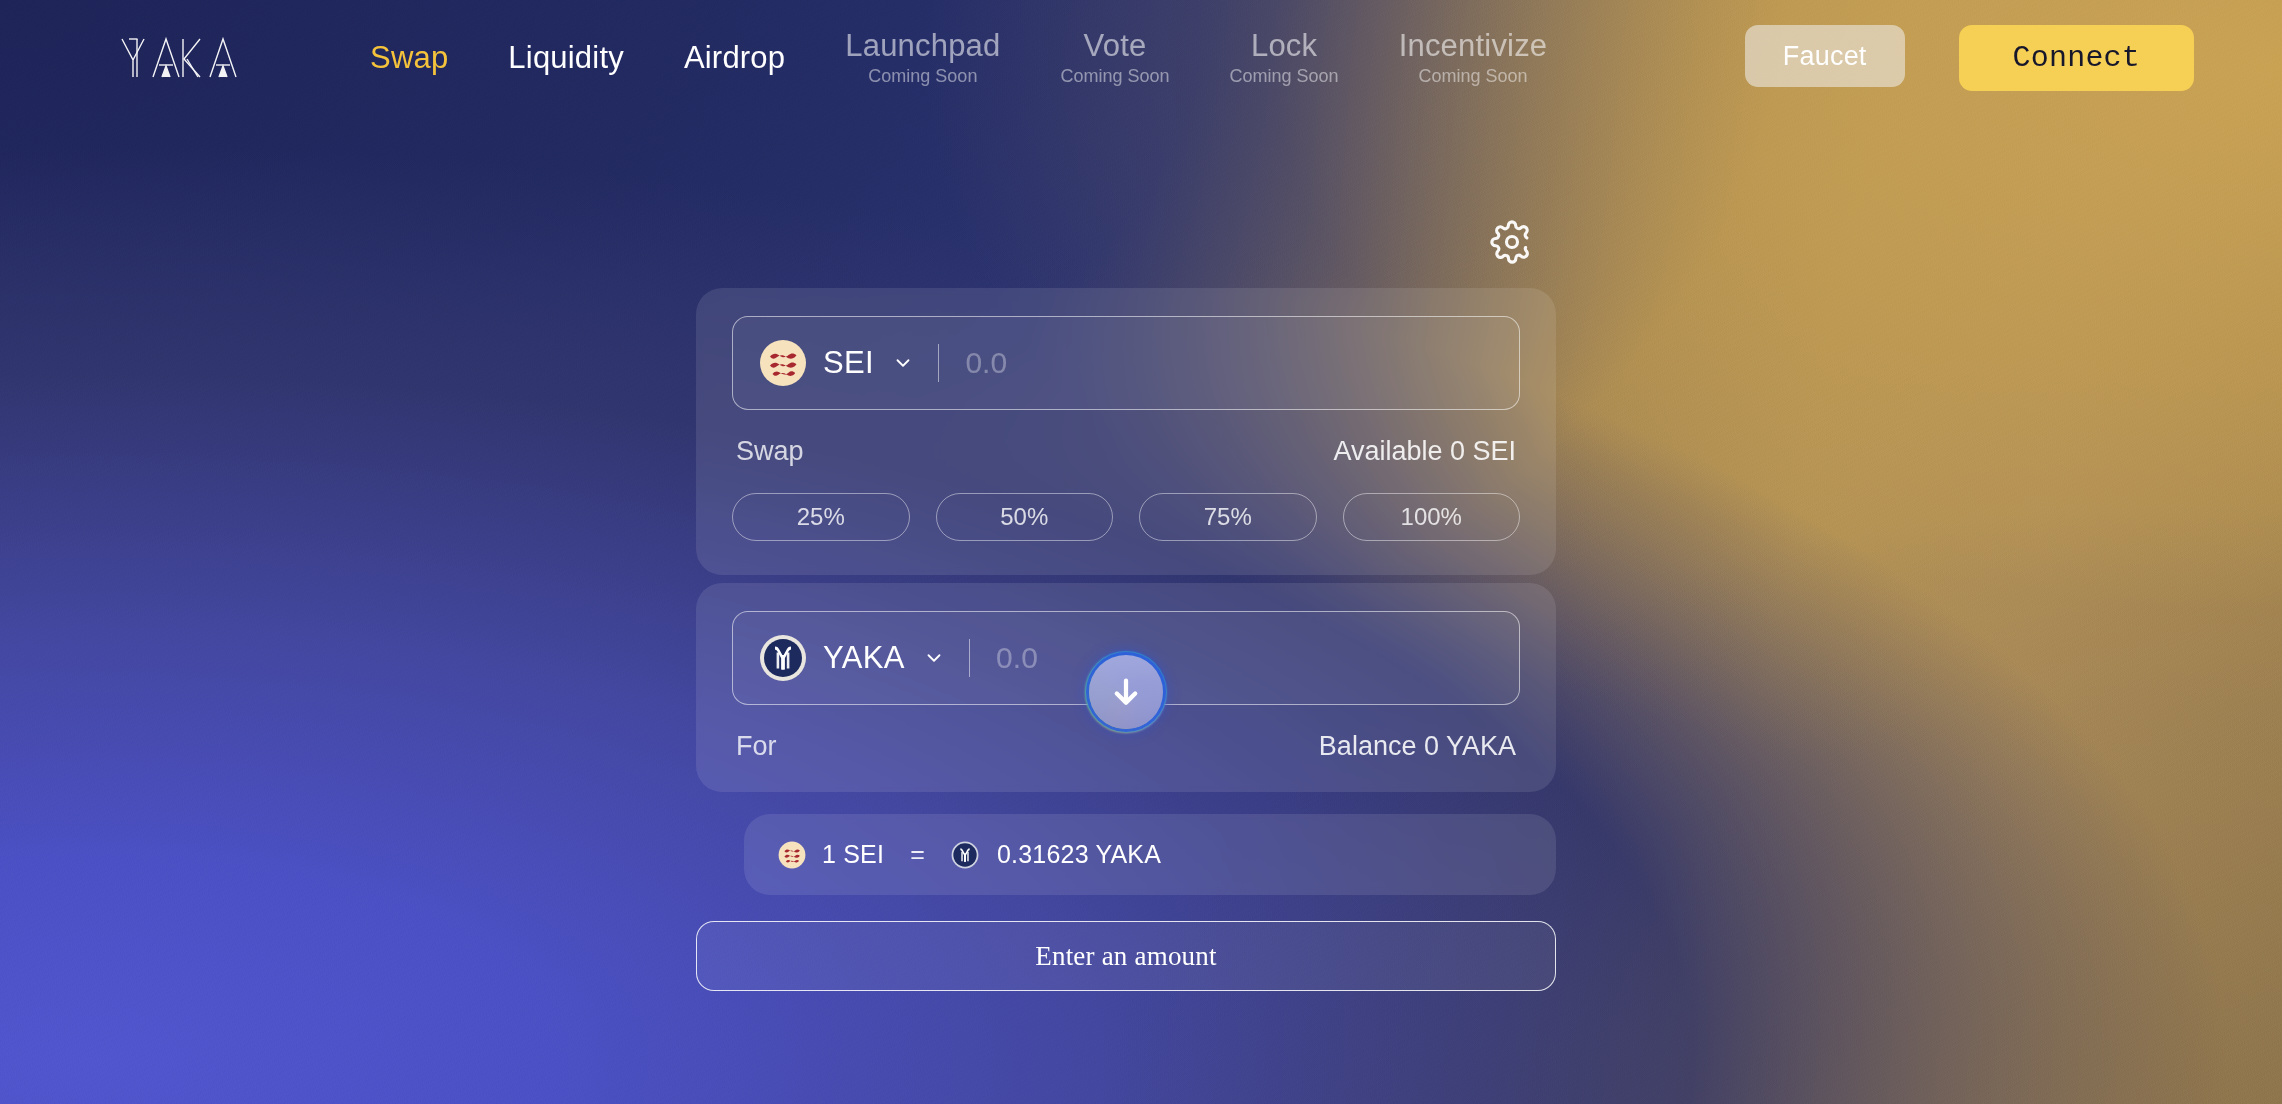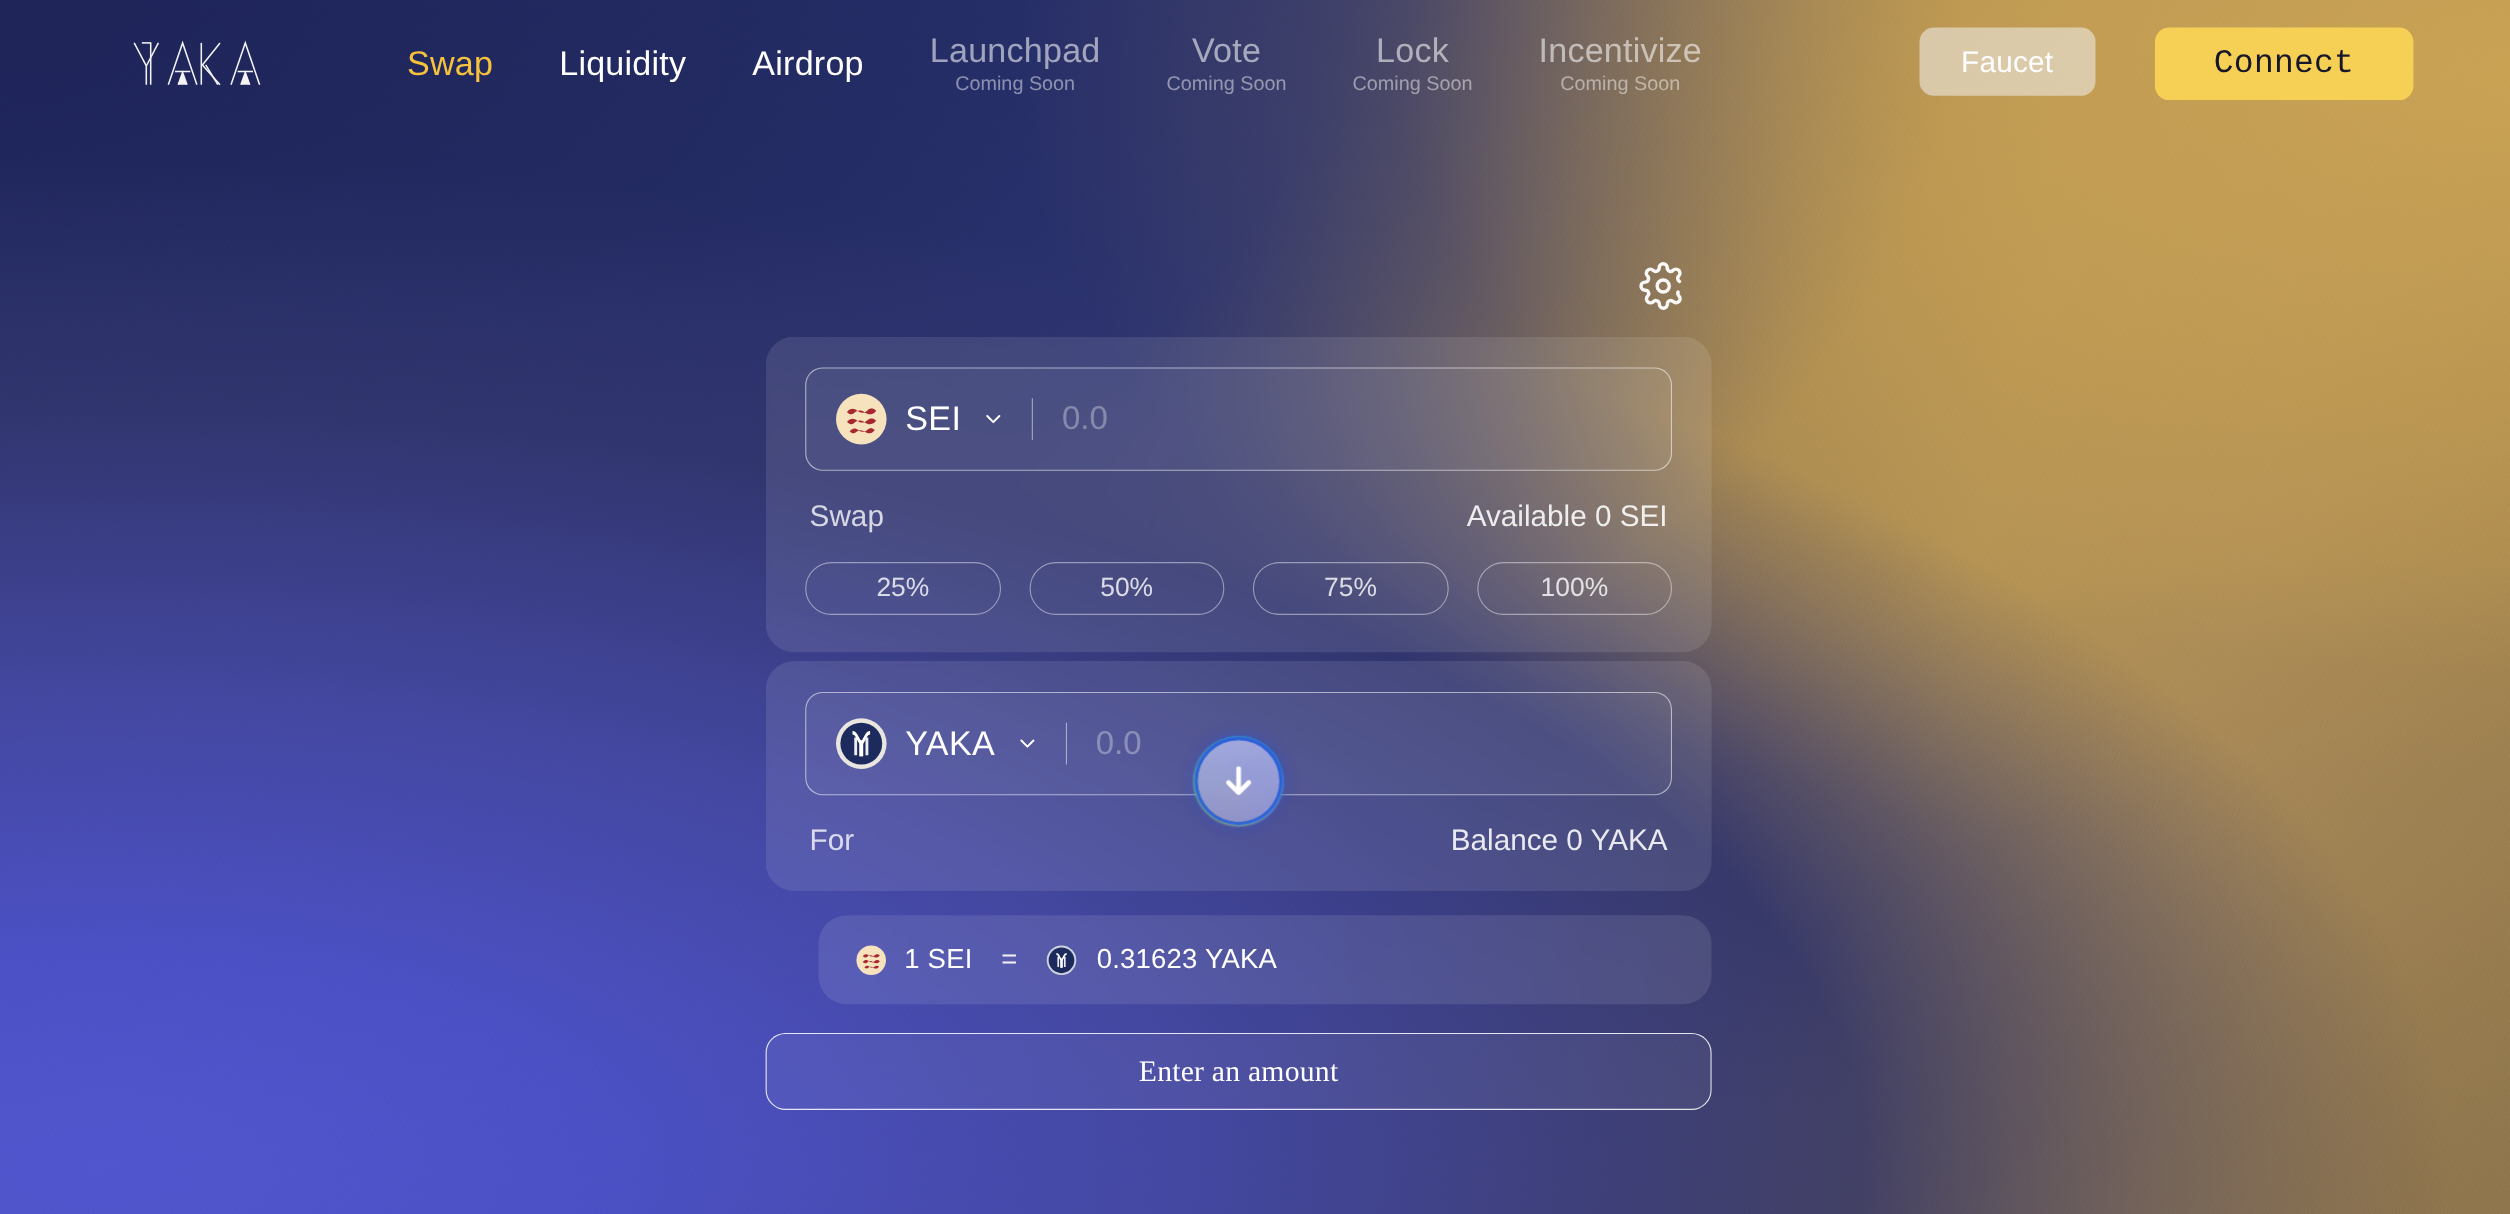--- a/index.html
+++ b/index.html
@@ -135,21 +135,21 @@
     padding: 0 54px;
     height: 66px;
     cursor: pointer;
     letter-spacing: .2px;
   }
 
   
   #swap-wrap {
     position: absolute;
     left: 696px;
-    top: 238px;
+    top: 220px;
     width: 860px;
     z-index: 5;
   }
 
   #settings-row {
     display: flex;
     justify-content: flex-end;
     padding-right: 22px;
     margin-bottom: 24px;
   }

